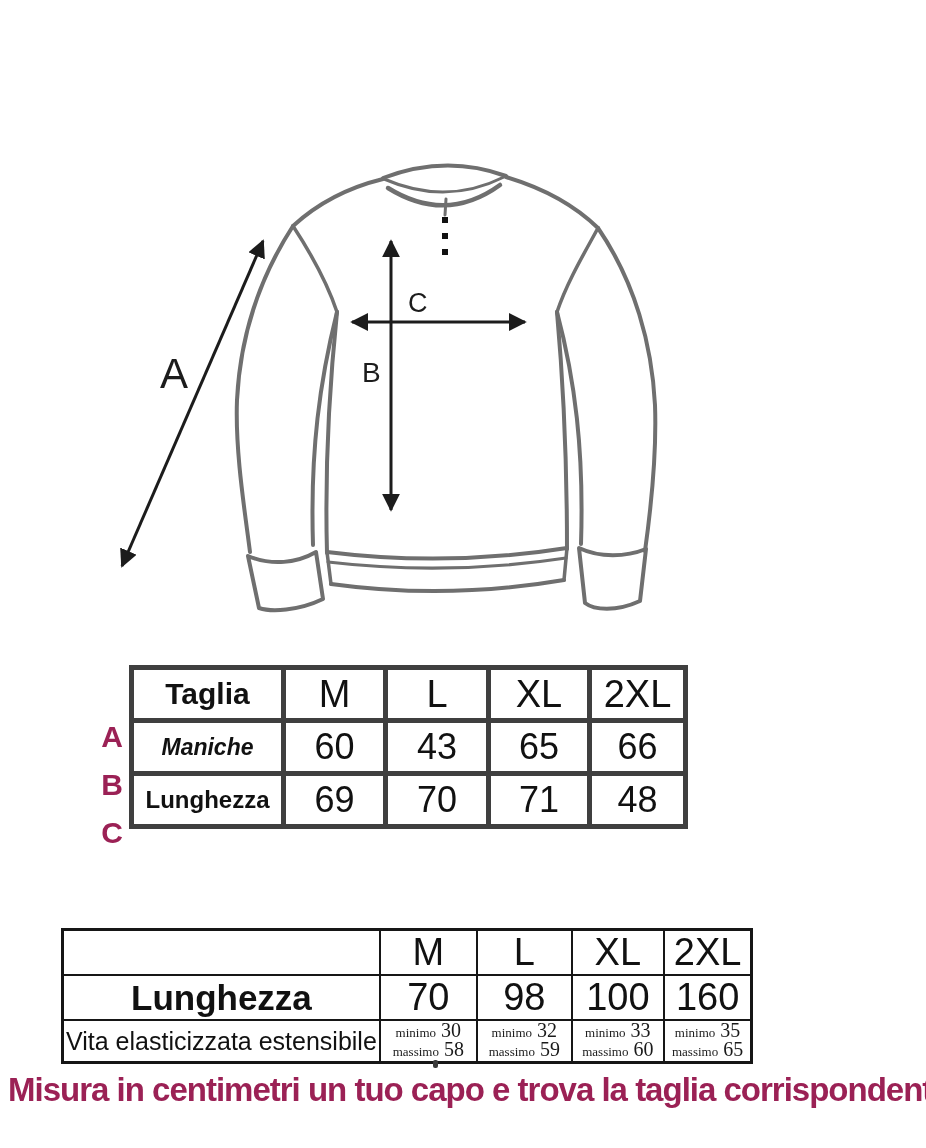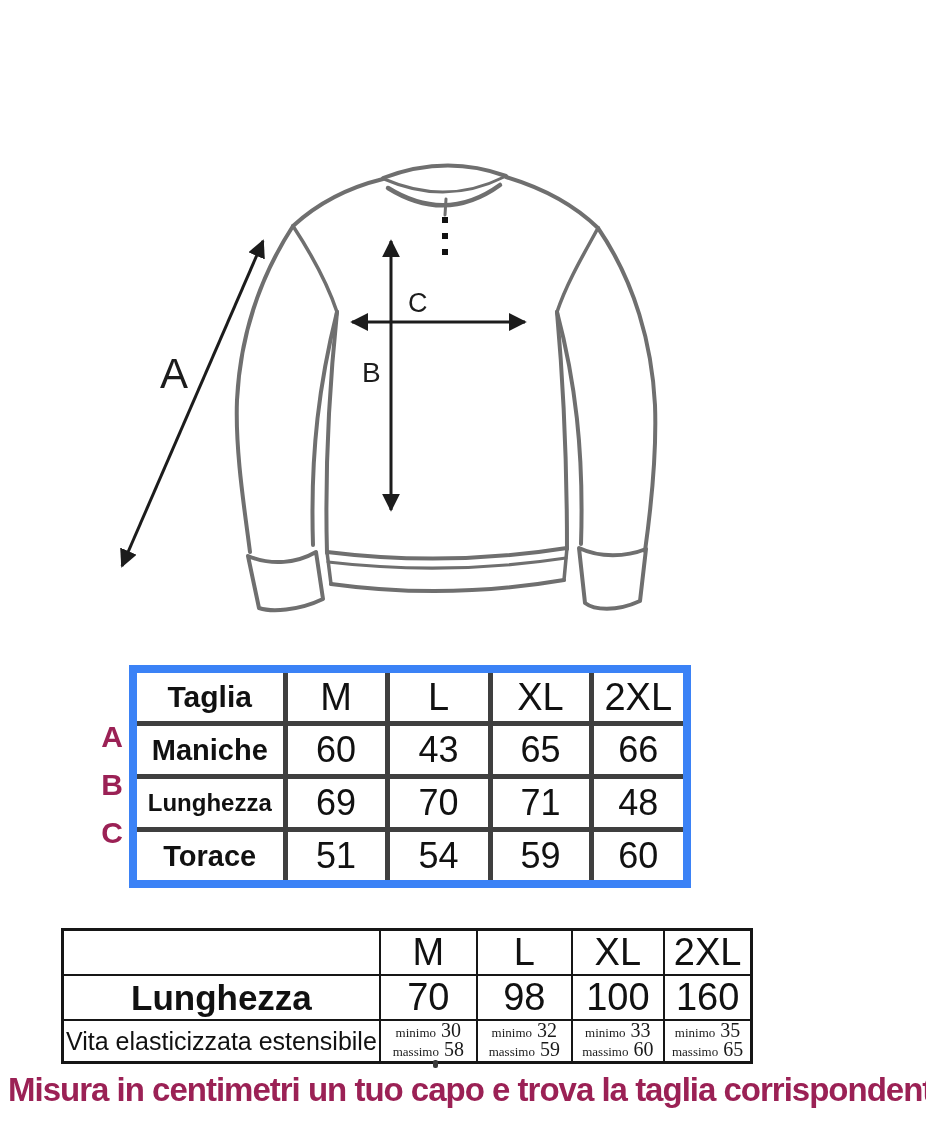--- a/index.html
+++ b/index.html
@@ -19,24 +19,24 @@
     border-collapse:collapse;table-layout:fixed;
     background:#ffffff;
   }
   .t1 td{
     border:5px solid #3f3f3f;
     text-align:center;vertical-align:middle;
     height:48px;padding:0 2px;
     font-size:36px;color:#111111;
     white-space:nowrap;overflow:hidden;
   }
-  .t1{border:8px solid #3b82f6;}
+  .t1{border:4px solid #3b82f6;}
   .t1 .hdr-label{font-weight:bold;font-size:30px;}
   .t1 .hdr-size{font-size:38px;}
-  .t1 .row-label{font-weight:bold;font-size:29px;}
+  .t1 .row-label{font-weight:bold;font-size:23px;font-style:italic;}
   .t1 .row-label-small{font-weight:bold;font-size:24px;}
   .marker{
     position:absolute;left:96px;width:32px;height:48px;
     line-height:48px;text-align:center;
     font-weight:bold;font-size:30px;color:#9b2155;
   }
   
   .t2{
     position:absolute;left:61px;top:928px;
     border-collapse:collapse;table-layout:fixed;
@@ -158,27 +158,20 @@
         <td>65</td>
         <td>66</td>
       </tr>
       <tr>
         <td class="row-label-small">Lunghezza</td>
         <td>69</td>
         <td>70</td>
         <td>71</td>
         <td>48</td>
       </tr>
-      <tr>
-        <td class="row-label">Torace</td>
-        <td>51</td>
-        <td>54</td>
-        <td>59</td>
-        <td>60</td>
-      </tr>
     </tbody>
   </table>
 
   <table class="t2">
     <colgroup>
       <col style="width:304px">
         <col style="width:97px">
         <col style="width:95px">
       <col style="width:92px">
         <col style="width:88px">

